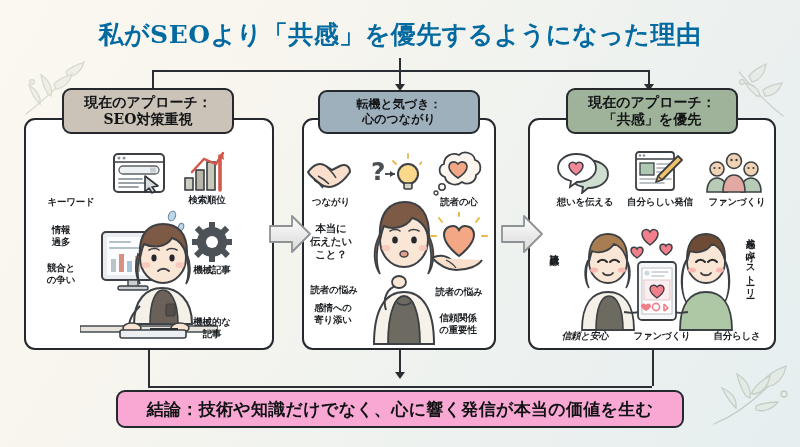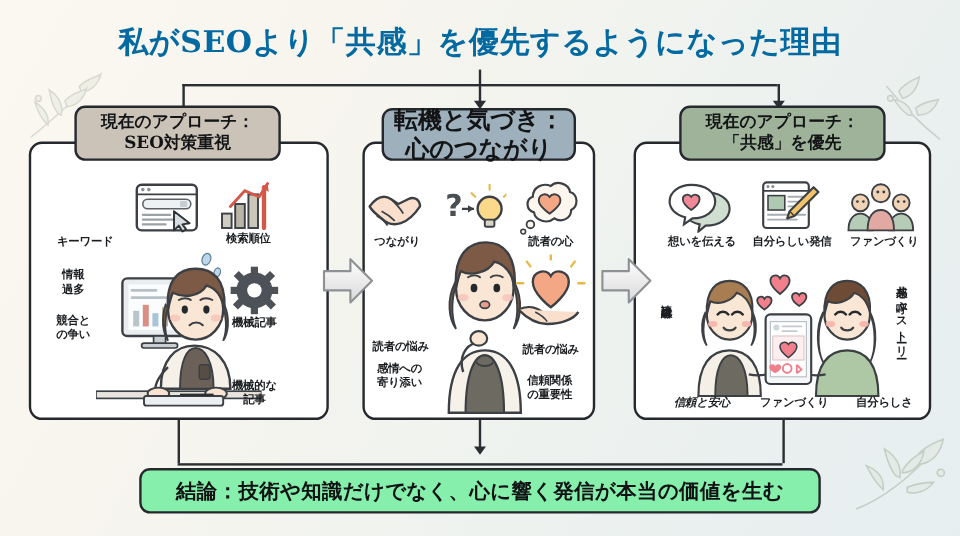--- a/index.html
+++ b/index.html
@@ -43,21 +43,21 @@
 
   
   .panel{
     position:absolute;border:2px solid #25282c;border-radius:11px;
     background:#ffffff;box-sizing:border-box;overflow:hidden;
   }
 
   
   .concl{
     position:absolute;border:2px solid #25282c;border-radius:9px;
-    background:#86efac;display:flex;align-items:center;justify-content:center;
+    background:#f9a8d4;display:flex;align-items:center;justify-content:center;
     font-weight:bold;color:#101214;font-size:17px;letter-spacing:.3px;
     font-family:"DejaVu Serif","Liberation Serif",serif;
     box-sizing:border-box;white-space:nowrap;z-index:6;
   }
 
   
   .lbl{position:absolute;font-size:9.5px;font-weight:bold;color:#1b1e21;
     line-height:1.25;text-align:center;white-space:pre-line;letter-spacing:-.2px;}
   .vlbl{position:absolute;font-size:9.5px;font-weight:bold;color:#1b1e21;
     writing-mode:vertical-rl;text-orientation:upright;letter-spacing:1px;line-height:1;}
@@ -240,21 +240,21 @@
         <stop offset="0" stop-color="#fefefe"></stop>
             <stop offset="1" stop-color="#d9d9d9"></stop>
       </linearGradient>
         </defs>
       <path d="M2 14 H24 V4 L42 22 L24 40 V30 H2 Z" fill="url(#ag1)" stroke="#8e9295" stroke-width="1.8" stroke-linejoin="round"></path>
     </svg>
   </div>
 
   <div class="panel" style="left:302px;top:118px;width:194px;height:232px;"></div>
 
-  <div class="phead" style="left:318px;top:90px;width:162px;height:44px;background:#9fb0bd;font-size:20px;">
+  <div class="phead" style="left:318px;top:90px;width:162px;height:44px;background:#9fb0bd;font-size:12px;">
     <span>転機と気づき：</span>
     <span>心のつながり</span>
   </div>
 
   <div class="icn" style="left:306px;top:154px;">
     <svg width="46" height="38" viewBox="0 0 46 38">
       <path d="M2 18 C8 10 14 8 20 12 L26 16 L34 12 C40 9 44 13 44 18 C40 24 34 30 28 32 C22 34 16 32 12 28 C8 25 4 22 2 18 Z" fill="#fae0cc" stroke="#3c4044" stroke-width="2" stroke-linejoin="round"></path>
       <path d="M20 12 C24 16 28 20 30 24" fill="none" stroke="#3c4044" stroke-width="1.5"></path>
       <path d="M12 22 C16 24 20 27 23 30" fill="none" stroke="#3c4044" stroke-width="1.5"></path>
       <path d="M8 26 C12 28 15 31 17 34" fill="none" stroke="#3c4044" stroke-width="1.5"></path>
@@ -322,20 +322,23 @@
         <path d="M8 24 H3"></path>
           <path d="M54 24 H59"></path>
       </g>
       <path d="M31 18 C27 11 16 14 16 23 C16 33 31 44 31 44 C31 44 46 33 46 23 C46 14 35 11 31 18 Z" fill="#f4a784" stroke="#3c4044" stroke-width="2"></path>
       <path d="M4 46 C12 42 20 44 26 50 C32 56 44 56 52 50" fill="#fae0cc" stroke="#3c4044" stroke-width="2" stroke-linejoin="round"></path>
       <path d="M4 46 C10 52 18 58 28 58 C40 58 50 54 54 48" fill="#fae0cc" stroke="#3c4044" stroke-width="2"></path>
       <path d="M18 48 C22 50 26 53 28 56" fill="none" stroke="#3c4044" stroke-width="1.3"></path>
     </svg>
   </div>
 
+  <div class="lbl" style="left:300px;top:222px;width:62px;font-size:10.5px;">本当に
+伝えたい
+こと？</div>
   <div class="lbl" style="left:298px;top:284px;width:72px;">読者の悩み</div>
   <div class="lbl" style="left:300px;top:302px;width:66px;">感情への
 寄り添い</div>
   <div class="lbl" style="left:424px;top:286px;width:70px;">読者の悩み</div>
   <div class="lbl" style="left:424px;top:312px;width:68px;">信頼関係
 の重要性</div>
 
   <div class="barrow" style="left:500px;top:212px;">
     <svg width="44" height="44" viewBox="0 0 44 44">
       <defs>

